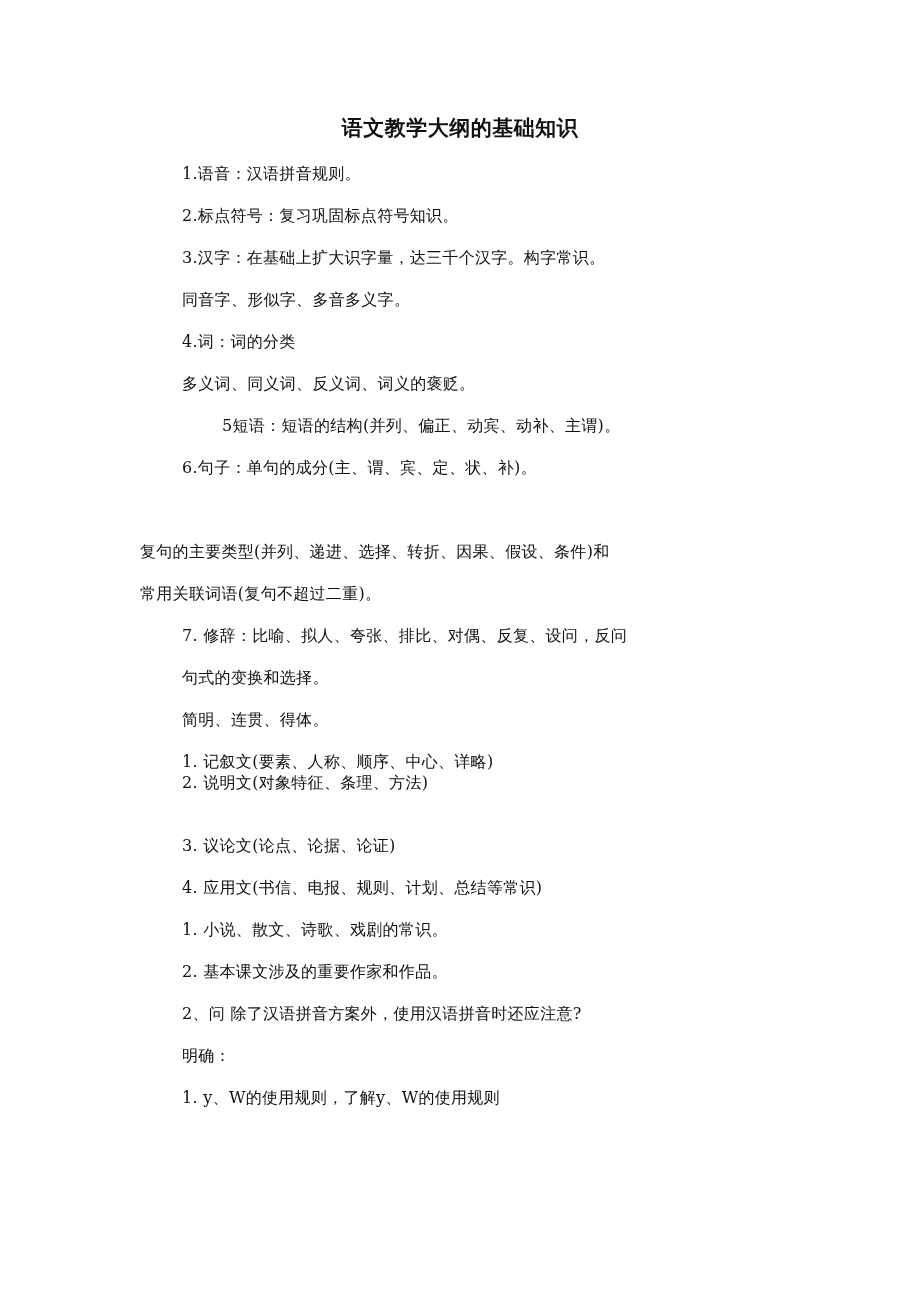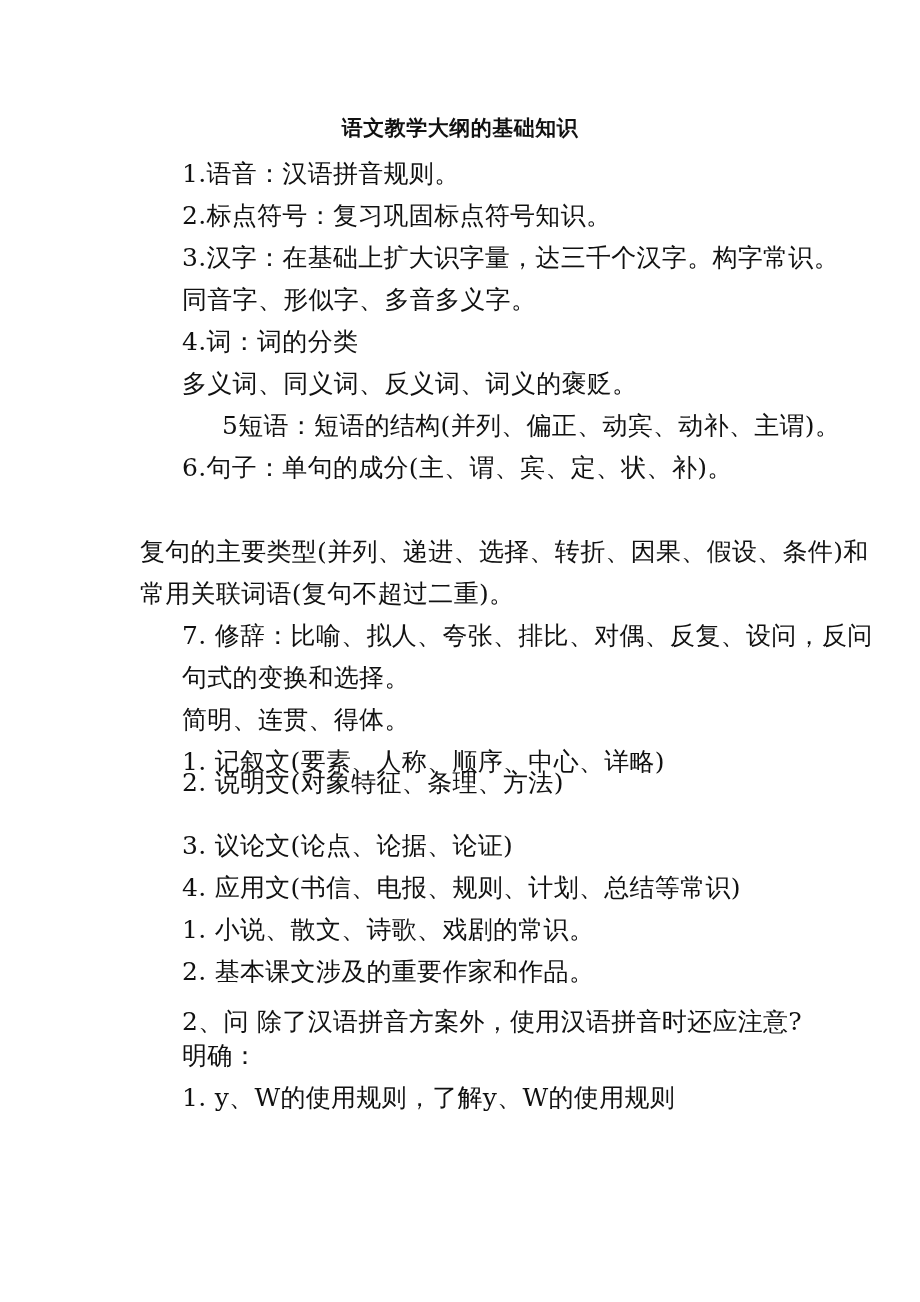--- a/index.html
+++ b/index.html
@@ -10,21 +10,21 @@
       color: #111111;
     }
     .page { position: absolute; left: 0; top: 0; width: 796px; height: 1302px; }
     .title {
       position: absolute; top: 112px; left: 0; width: 920px;
       text-align: center; font-size: 21px; font-weight: bold;
       font-family: "DejaVu Sans", "Liberation Sans", sans-serif;
       line-height: 32px; letter-spacing: 0.5px;
     }
     .line {
-      position: absolute; font-size: 25px; line-height: 30px;
+      position: absolute; font-size: 16px; line-height: 30px;
       white-space: nowrap; letter-spacing: 0.3px;
     }
     .ind { left: 182px; }
     .flush { left: 140px; }
   </style>
 </head>
 <body>
 
 <div class="page">
   <div class="title">语文教学大纲的基础知识</div>
@@ -41,17 +41,17 @@
       <div class="line flush" style="top: 579px;">常用关联词语(复句不超过二重)。</div>
       <div class="line ind" style="top: 621px;">7. 修辞：比喻、拟人、夸张、排比、对偶、反复、设问，反问</div>
       <div class="line ind" style="top: 663px;">句式的变换和选择。</div>
       <div class="line ind" style="top: 705px;">简明、连贯、得体。</div>
       <div class="line ind" style="top: 747px;">1. 记叙文(要素、人称、顺序、中心、详略)</div>
       <div class="line ind" style="top: 768px;">2. 说明文(对象特征、条理、方法)</div>
       <div class="line ind" style="top: 831px;">3. 议论文(论点、论据、论证)</div>
       <div class="line ind" style="top: 873px;">4. 应用文(书信、电报、规则、计划、总结等常识)</div>
       <div class="line ind" style="top: 915px;">1. 小说、散文、诗歌、戏剧的常识。</div>
       <div class="line ind" style="top: 957px;">2. 基本课文涉及的重要作家和作品。</div>
-      <div class="line ind" style="top: 999px; margin-top: 8px;">2、问 除了汉语拼音方案外，使用汉语拼音时还应注意?</div>
+      <div class="line ind" style="top: 999px;">2、问 除了汉语拼音方案外，使用汉语拼音时还应注意?</div>
       <div class="line ind" style="top: 1041px;">明确：</div>
       <div class="line ind" style="top: 1083px;">1. y、W的使用规则，了解y、W的使用规则</div>
     </div>
 </div>
 
 </body></html>

